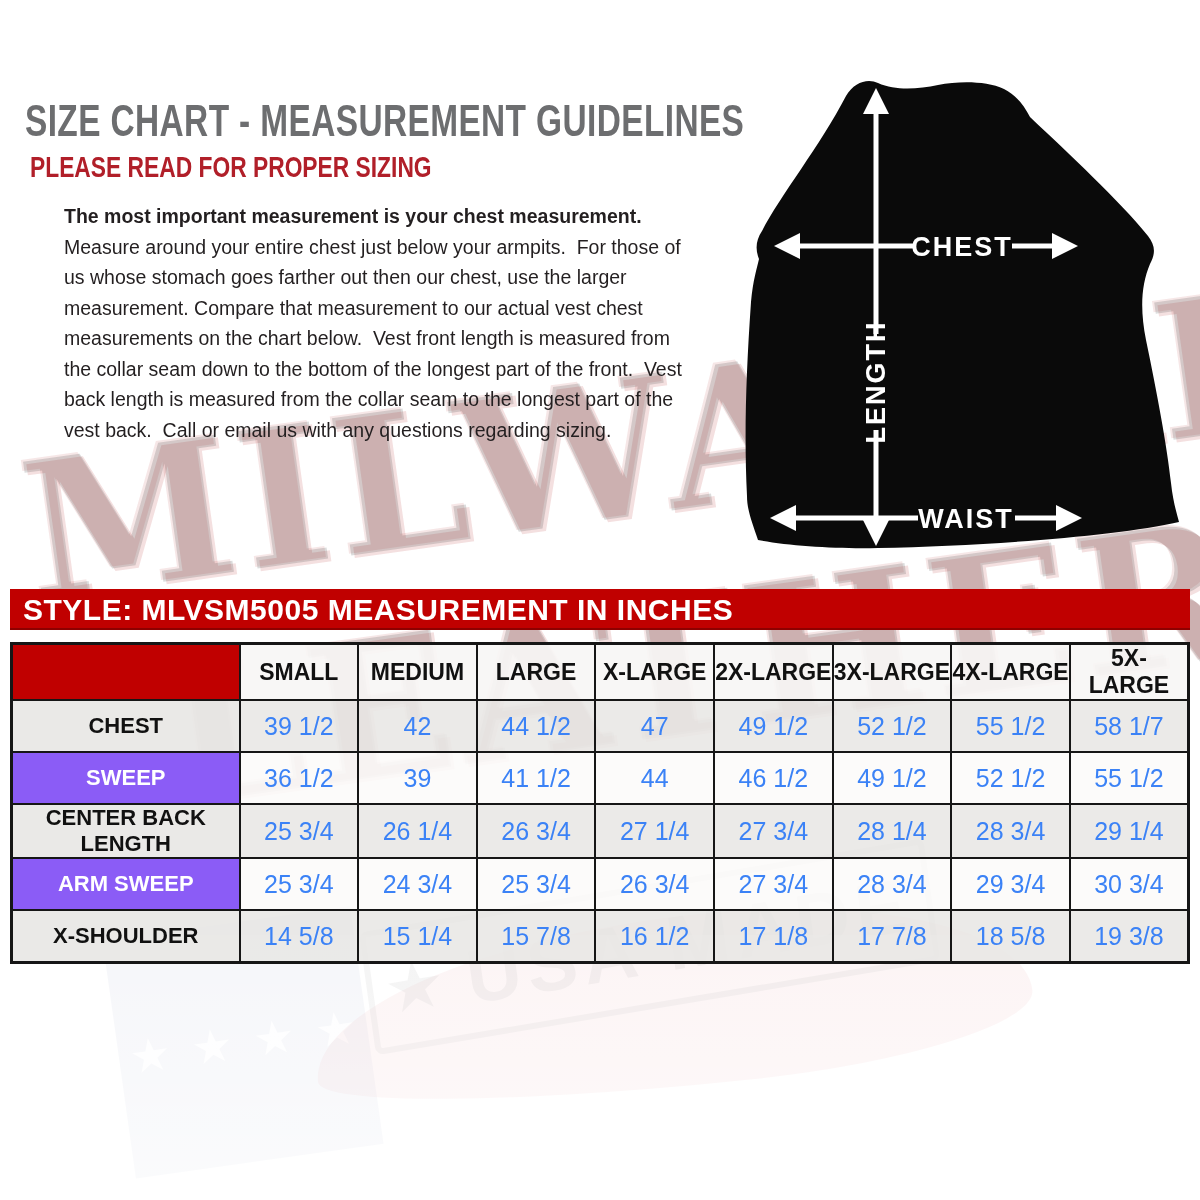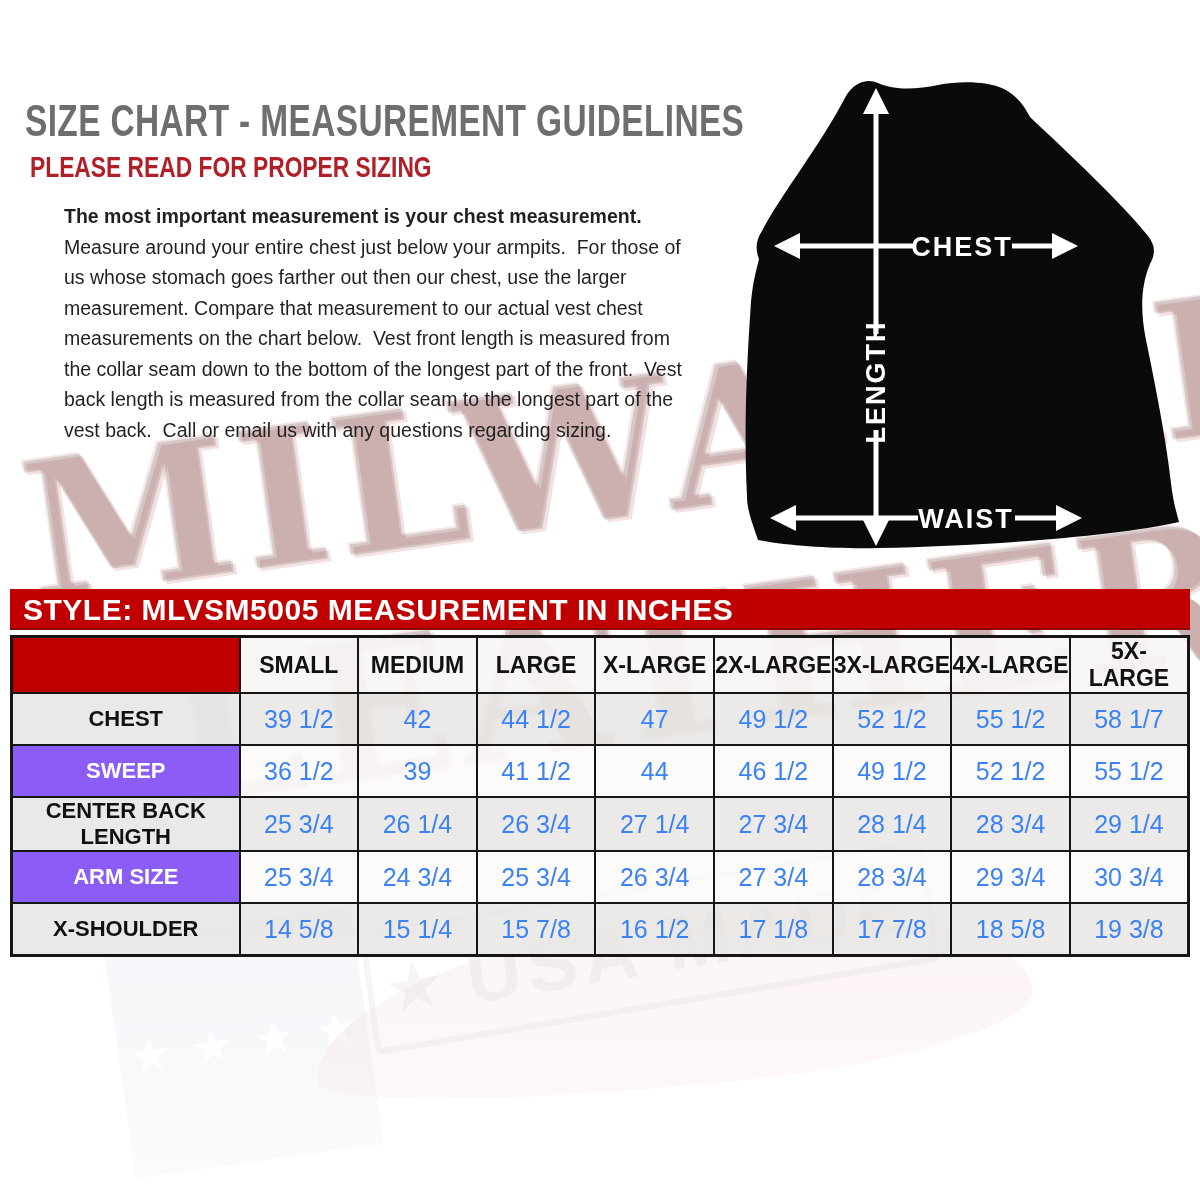--- a/index.html
+++ b/index.html
@@ -47,21 +47,21 @@
   
   .vest-svg { position:absolute; left:728px; top:78px; }
   .vest-label { font-family:"Liberation Sans", sans-serif; font-weight:bold;
     fill:#ffffff; font-size:27px; letter-spacing:2px; }
 
   
   .table-wrap { position:absolute; left:10px; top:589px; width:1180px; }
   .table-title { background:#c00000; color:#ffffff; font-weight:bold; font-size:30px;
     letter-spacing:0.5px; height:41px; line-height:41px; padding:0 13px;
     box-sizing:border-box; border-bottom:2px solid #8e0000; }
-  table.size-table { width:100%; margin-top:5px; border-collapse:collapse;
+  table.size-table { width:100%; margin-top:12px; border-collapse:collapse;
     table-layout:fixed; border:3px solid #161616; }
   .size-table col.label-col { width:228px; }
   .size-table th, .size-table td { border:2px solid #161616; height:50px;
     text-align:center; vertical-align:middle; padding:0; }
   .size-table .corner { background:#c00000; }
   .size-table .col-head { background:rgba(247,246,245,0.92); color:#111;
     font-size:23px; font-weight:bold; }
   .size-table .row-label { background:rgba(233,232,230,0.94); color:#111;
     font-size:22px; font-weight:bold; }
   .size-table .row-label.red { background:#8b5cf6; color:#ffffff; }
@@ -194,21 +194,21 @@
               <td class="data-cell">25 3/4</td>
               <td class="data-cell">26 1/4</td>
               <td class="data-cell">26 3/4</td>
               <td class="data-cell">27 1/4</td>
               <td class="data-cell">27 3/4</td>
               <td class="data-cell">28 1/4</td>
               <td class="data-cell">28 3/4</td>
               <td class="data-cell">29 1/4</td>
             </tr>
             <tr>
-              <th class="row-label red">ARM SIZE</th>
+              <th class="row-label red">ARM SWEEP</th>
               <td class="data-cell">25 3/4</td>
               <td class="data-cell">24 3/4</td>
               <td class="data-cell">25 3/4</td>
               <td class="data-cell">26 3/4</td>
               <td class="data-cell">27 3/4</td>
               <td class="data-cell">28 3/4</td>
               <td class="data-cell">29 3/4</td>
               <td class="data-cell">30 3/4</td>
             </tr>
             <tr>

